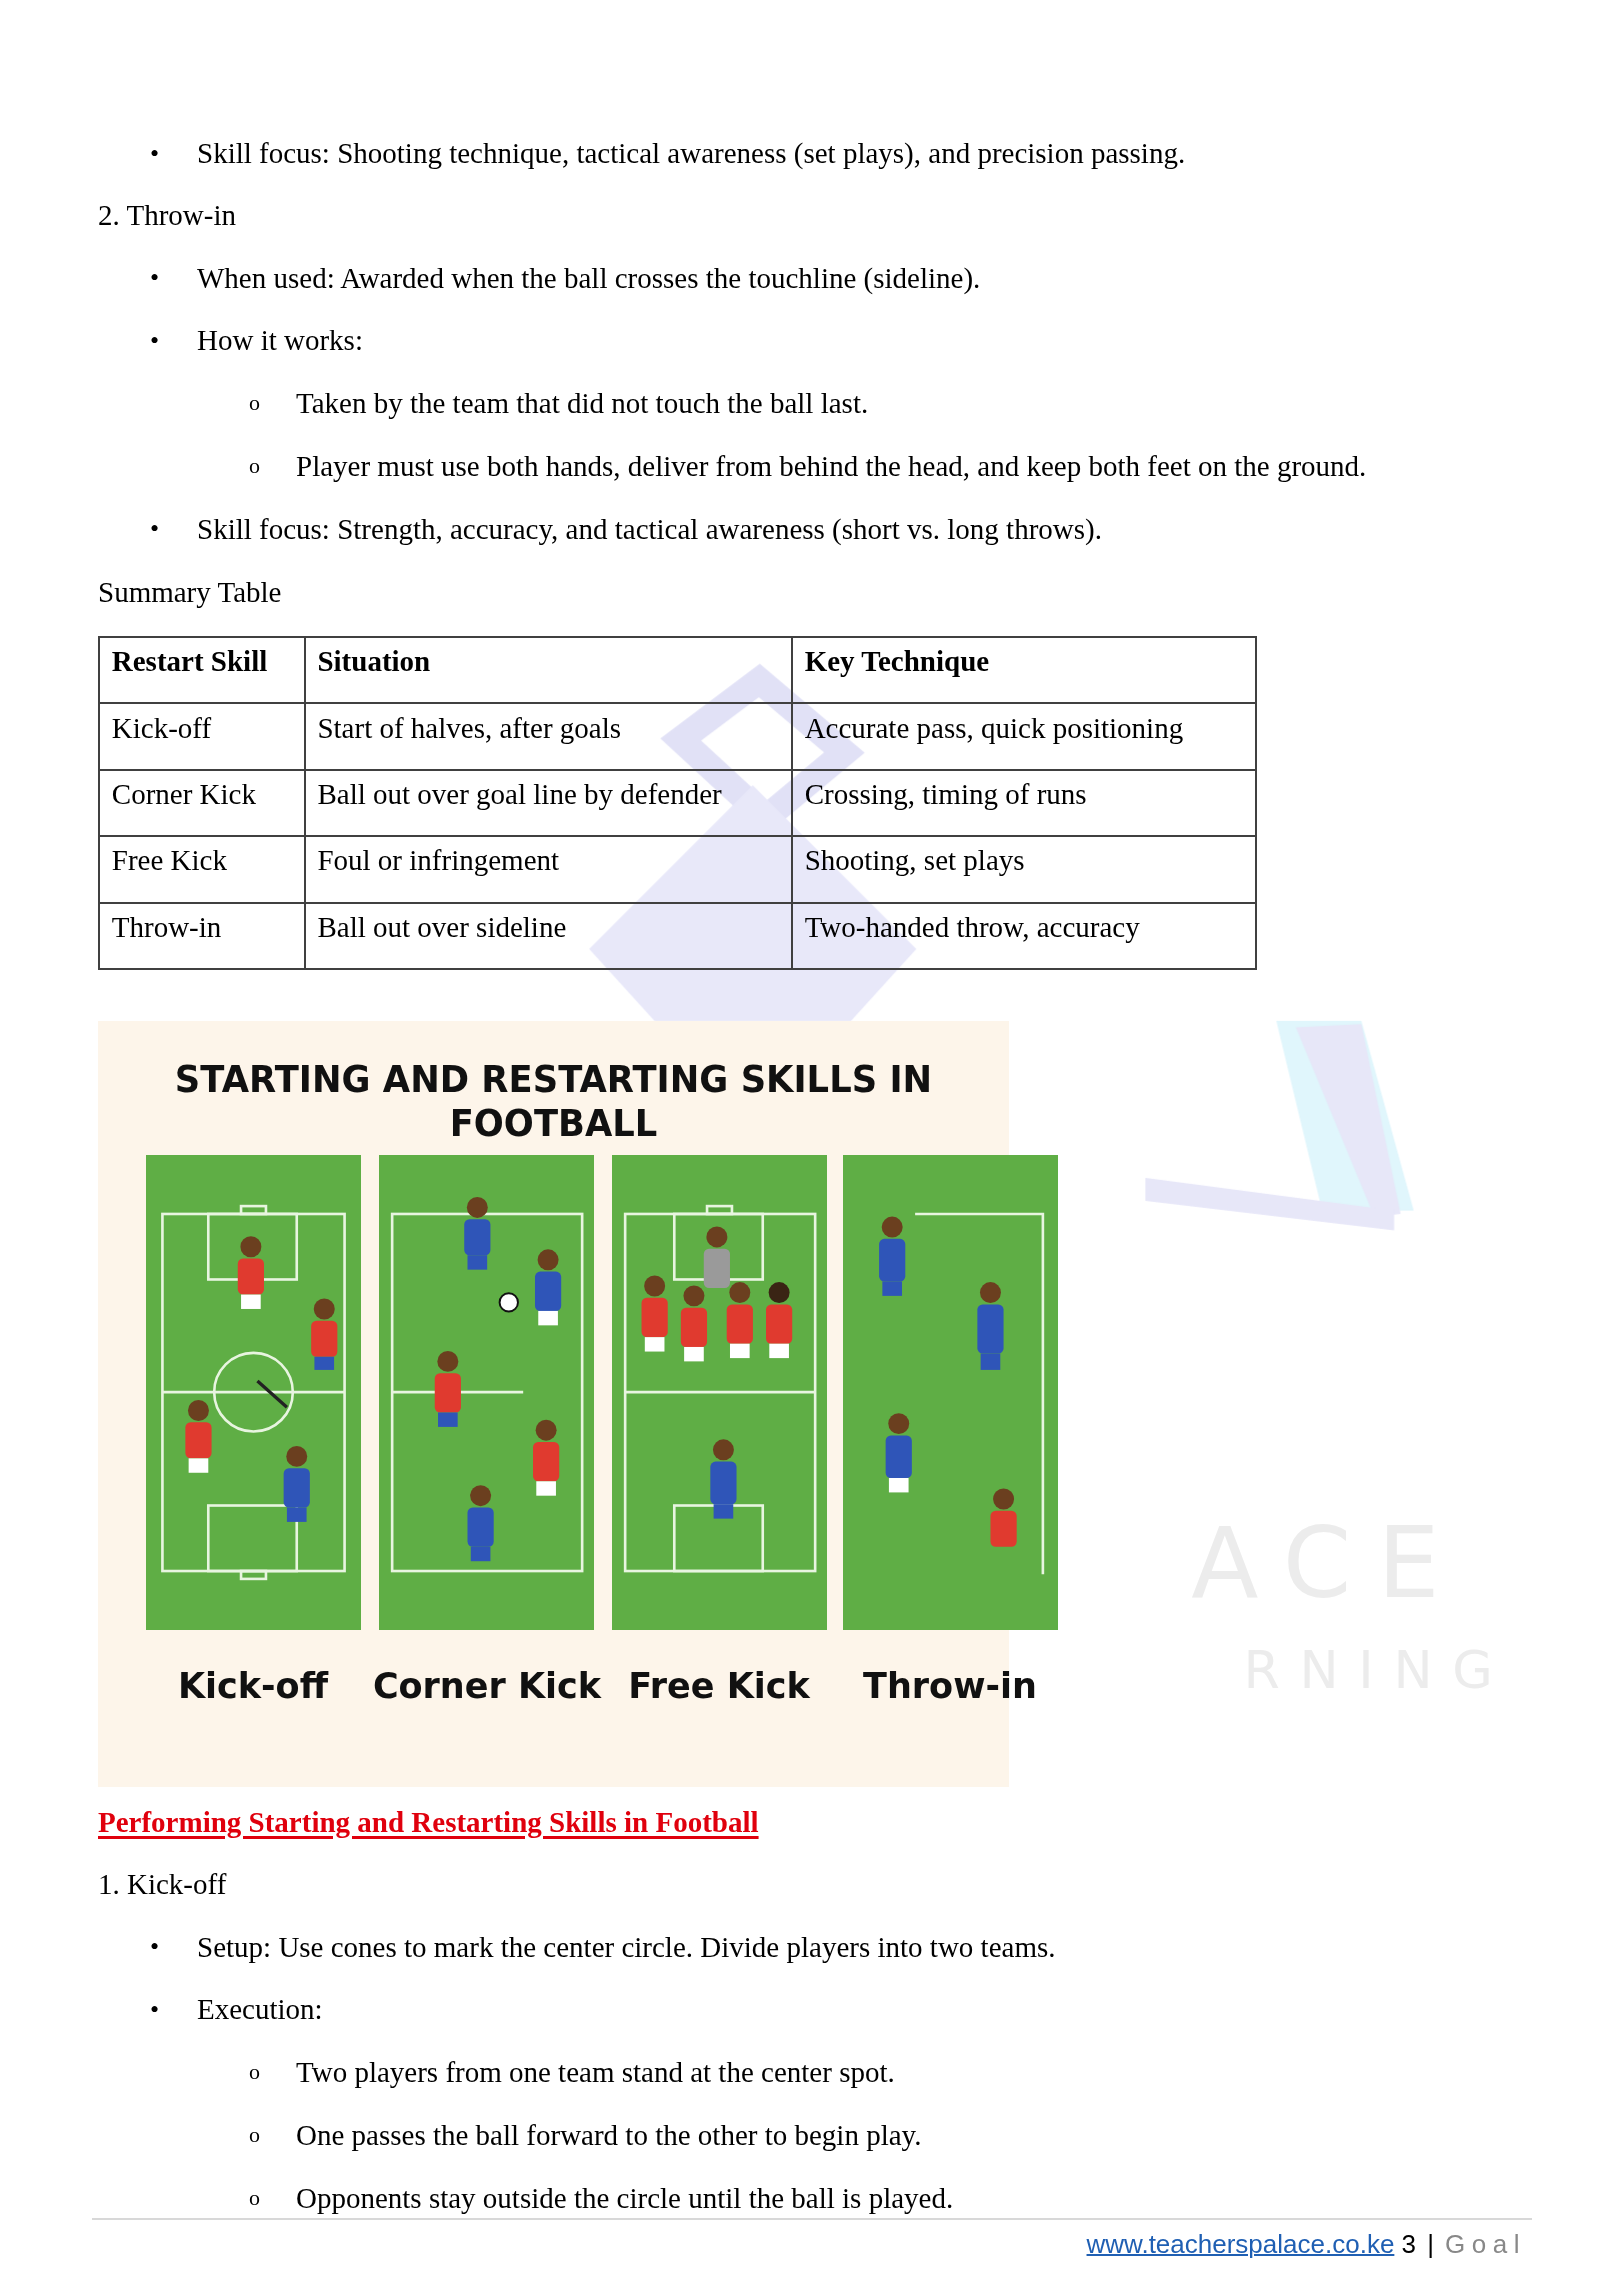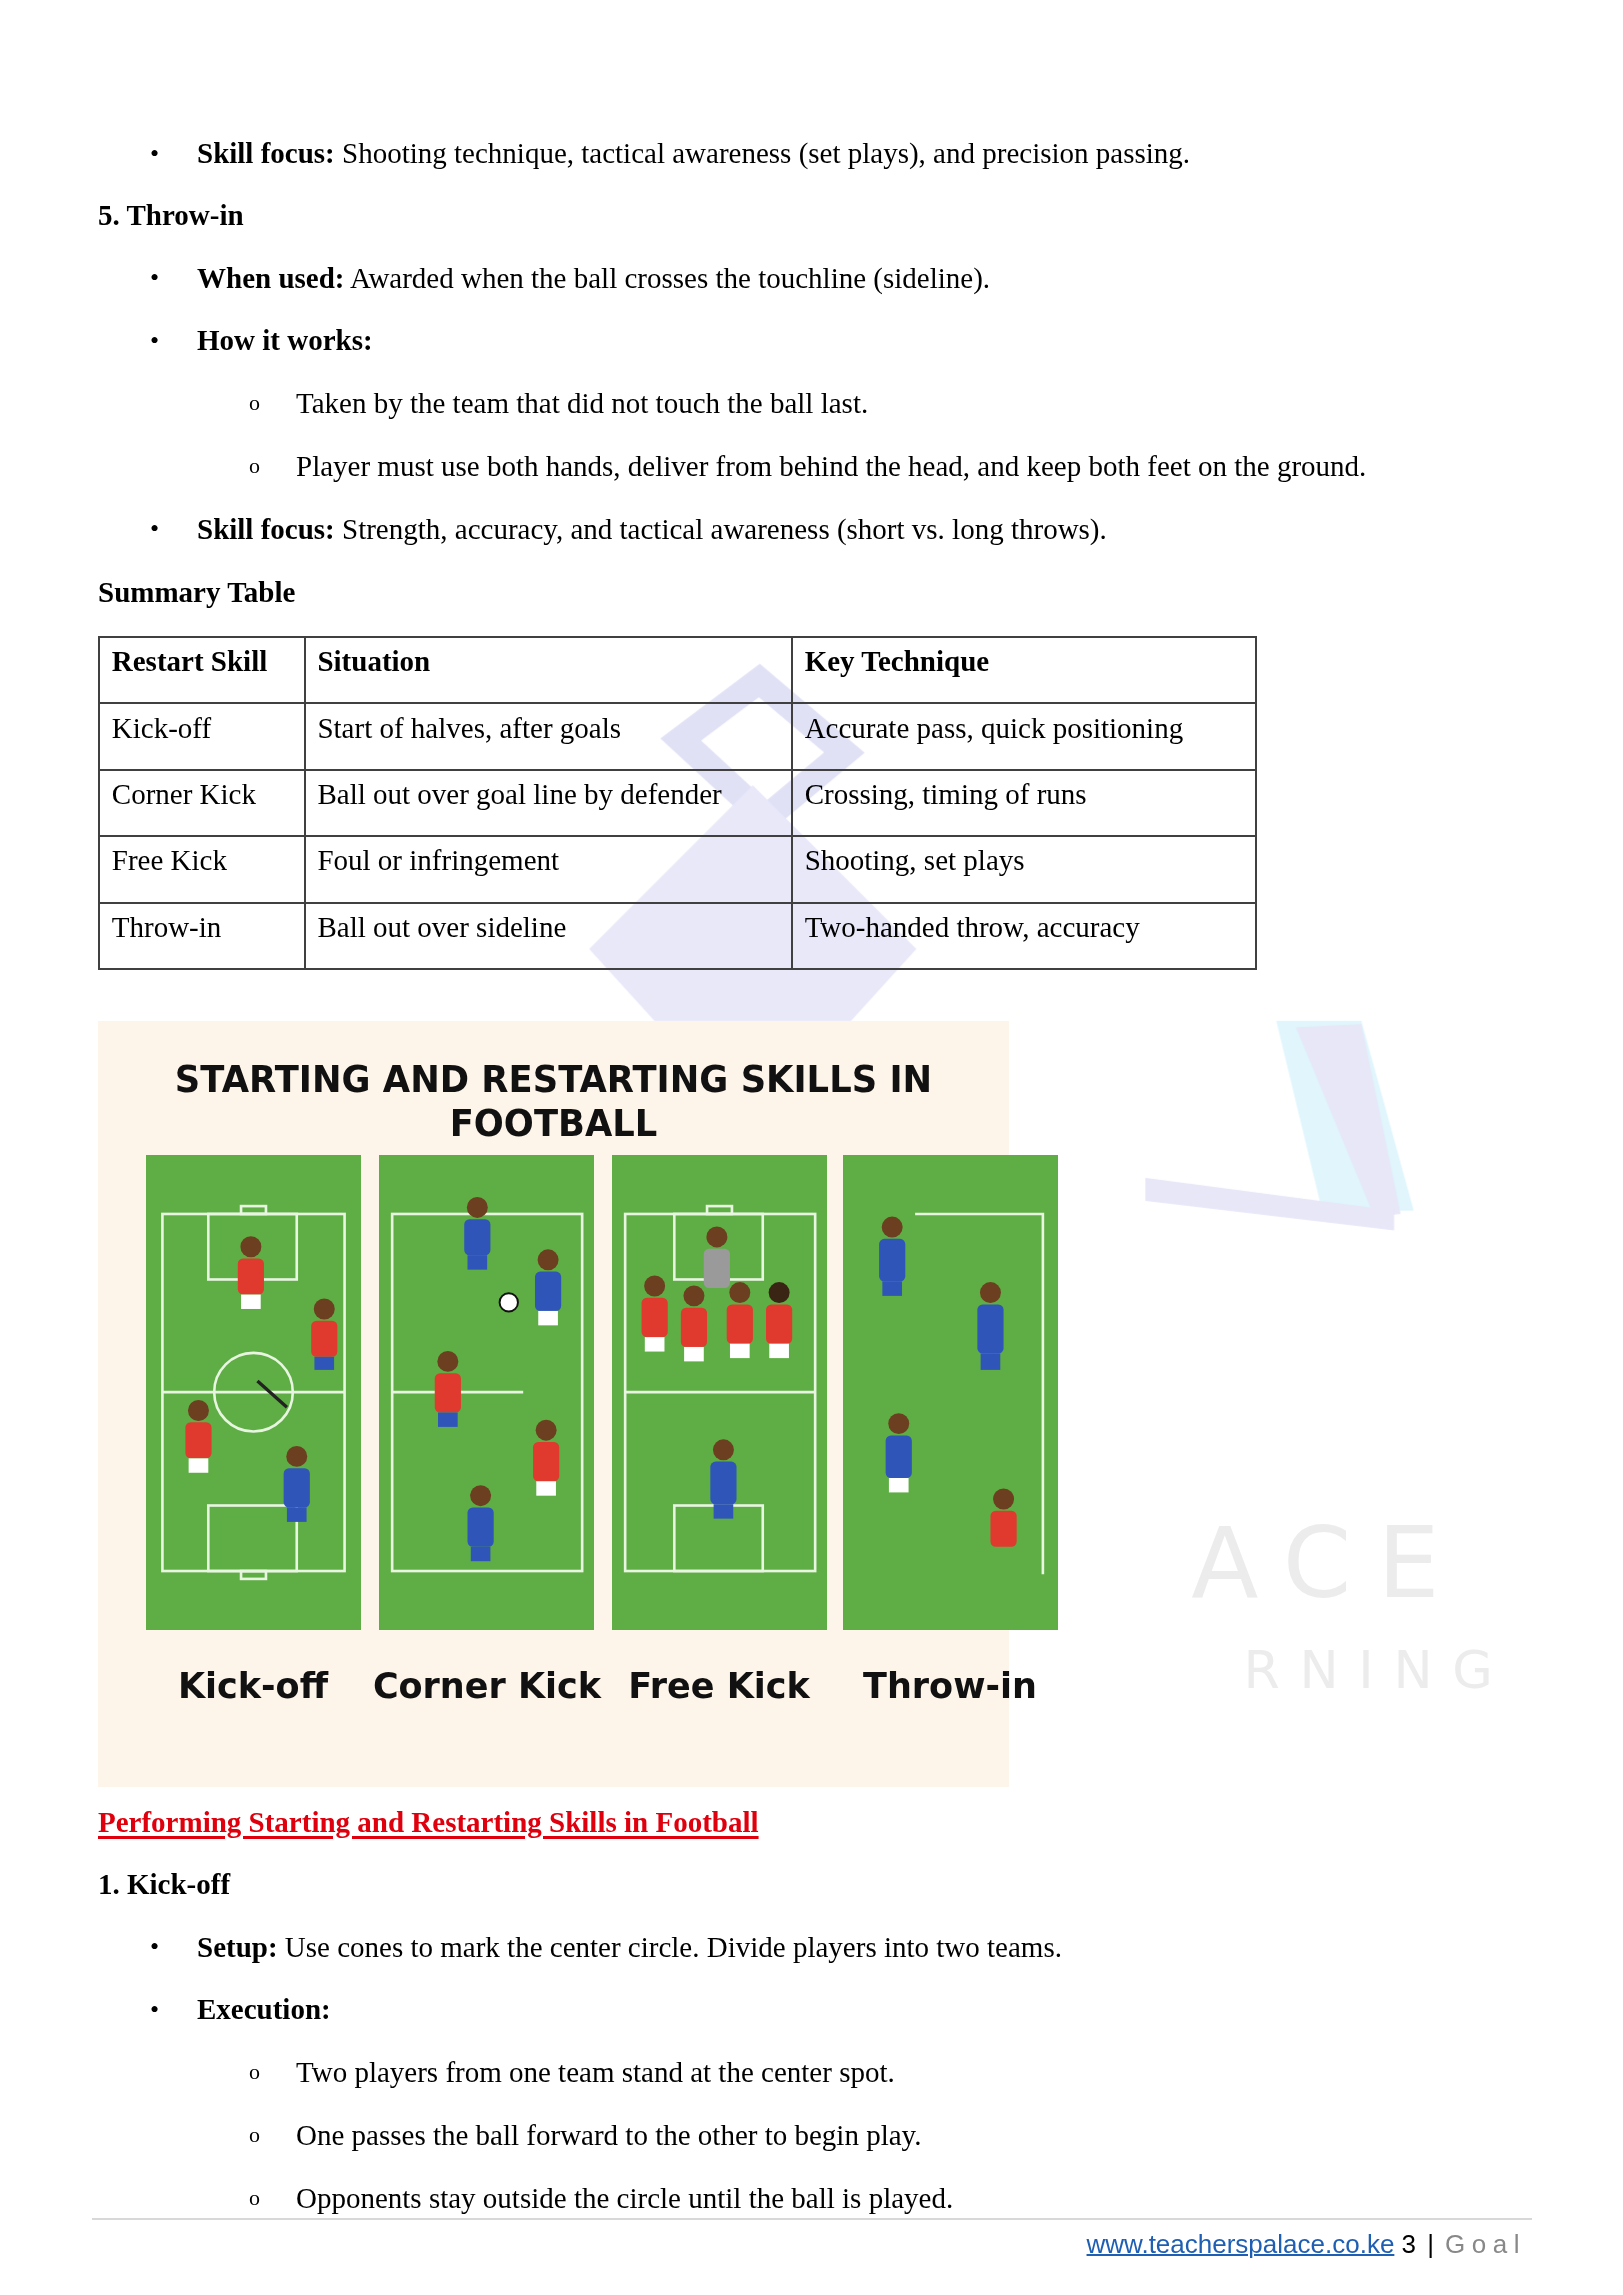--- a/index.html
+++ b/index.html
@@ -4,21 +4,21 @@
   <style>
     html, body { margin: 0; padding: 0; background: #ffffff; }
     body {
       width: 1624px; height: 2295px; position: relative; overflow: hidden;
       font-family: "Liberation Serif", "DejaVu Serif", serif;
       color: #000;
     }
     .watermark { position: absolute; left: 0; top: 0; width: 1624px; height: 2295px; pointer-events: none; z-index: 0; }
     .content { position: absolute; left: 98px; top: 0; width: 1440px; z-index: 1; }
     .line { position: absolute; font-size: 29px; line-height: 39px; white-space: nowrap; }
-    .bold { font-weight: bold; }
+    .bold { font-weight: normal; }
     .bullet-dot { position: absolute; font-size: 26px; }
     .bullet-o { position: absolute; font-size: 22px; }
     table.summary {
       position: absolute; left: 0; top: 636px; width: 1159px;
       border-collapse: collapse; font-size: 29px; background: transparent;
     }
     table.summary td, table.summary th {
       border: 2px solid #404040; padding: 5.2px 11.8px; height: 54px;
       vertical-align: top; text-align: left; line-height: 37px; white-space: nowrap;
     }
@@ -69,21 +69,21 @@
   <text x="1900" y="2580" font-family="DejaVu Sans, sans-serif" font-size="80" fill="#ececec" letter-spacing="30">RNING</text>
 </svg>
 
 <div class="content">
 
   <span class="bullet-dot" style="left:52px; top:139px;">•</span>
   <div class="line" style="left:99px; top:134px;">
     <span class="bold">Skill focus:</span><span> Shooting technique, tactical awareness (set plays), and precision passing.</span>
   </div>
 
-  <div class="line bold" style="left:0; top:196px;">5. Throw-in</div>
+  <div class="line bold" style="left:0; top:196px;">2. Throw-in</div>
 
   <span class="bullet-dot" style="left:52px; top:263px;">•</span>
   <div class="line" style="left:99px; top:259px;">
     <span class="bold">When used:</span><span> Awarded when the ball crosses the touchline (sideline).</span>
   </div>
 
   <span class="bullet-dot" style="left:52px; top:326px;">•</span>
   <div class="line bold" style="left:99px; top:321px;">How it works:</div>
 
   <span class="bullet-o" style="left:151px; top:390px;">o</span>

